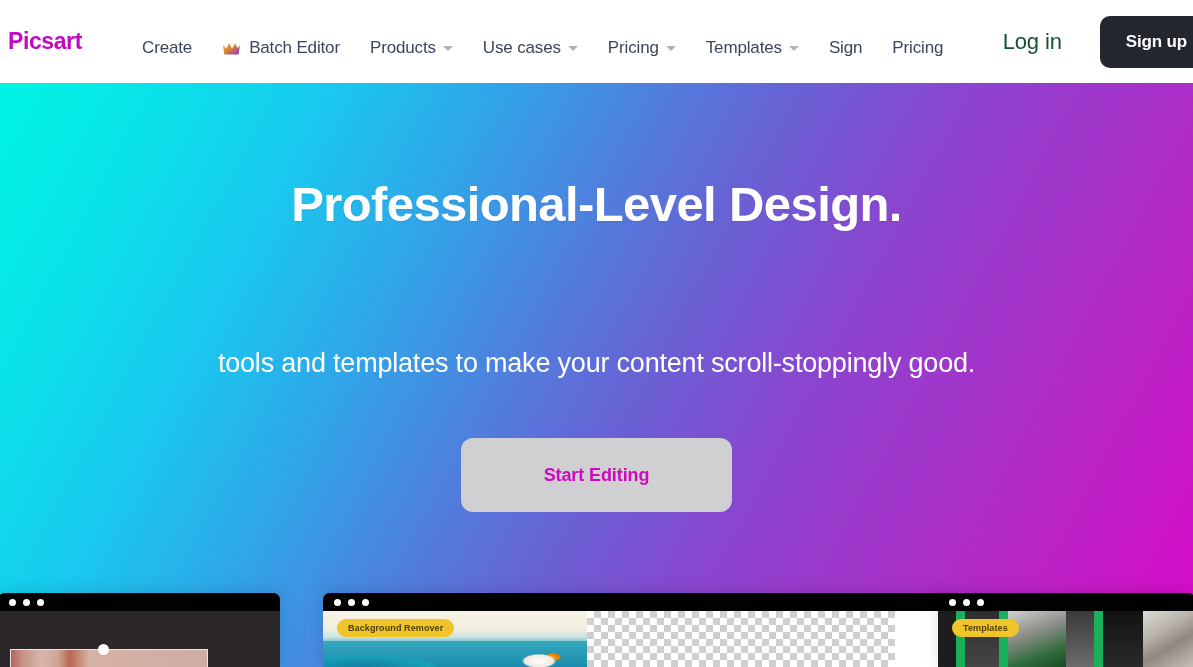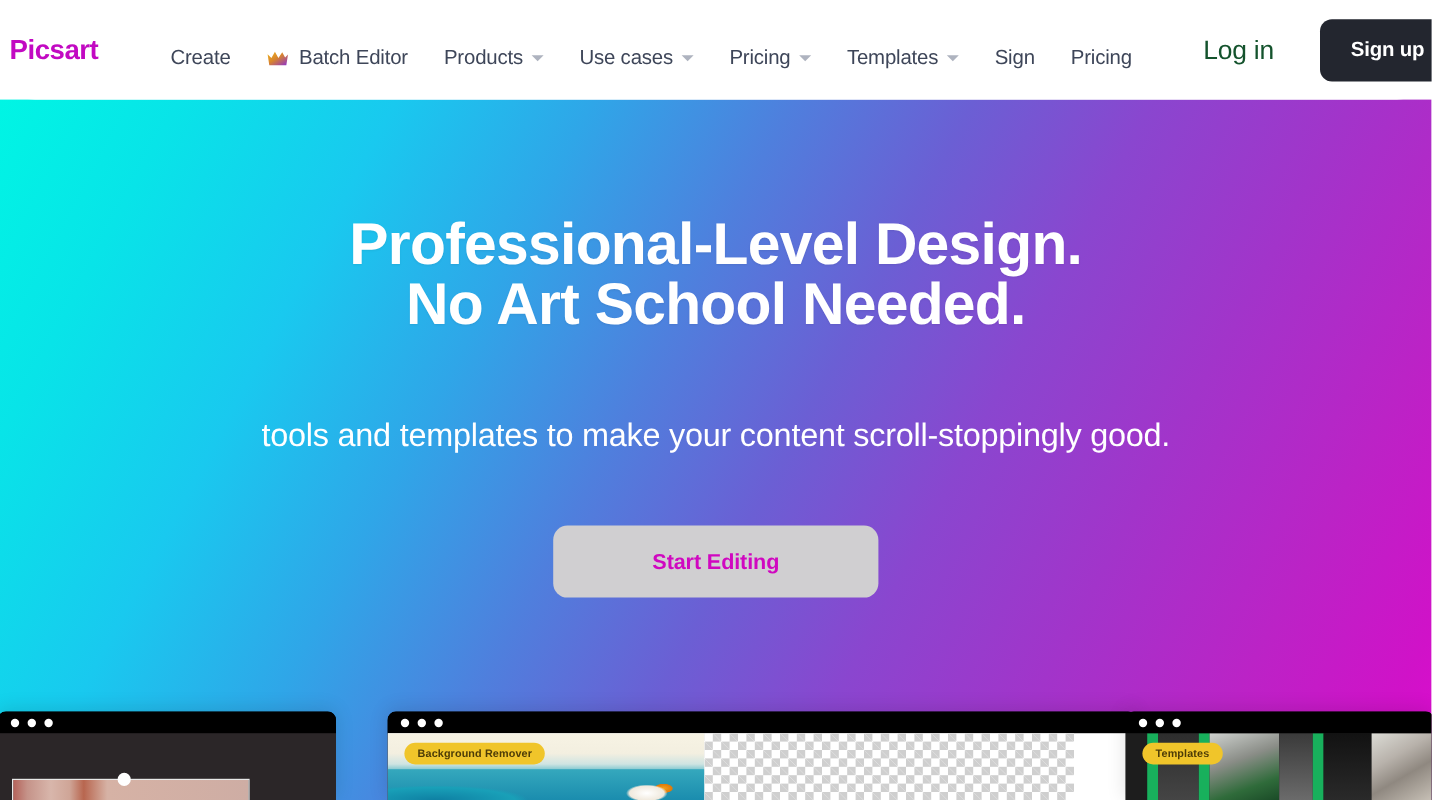--- a/index.html
+++ b/index.html
@@ -129,21 +129,21 @@
     font-weight:400;
     line-height:42px;
     letter-spacing:-0.2px;
   }
   .cta-wrap {
     position:absolute;
     top:355px; left:0; width:1193px;
     display:flex; justify-content:center;
   }
   .cta {
-    width:271px; height:60px;
+    width:271px; height:74px;
     background:#d0cfd1;
     border:none;
     border-radius:12px;
     color:#d008c0;
     font-size:18px;
     font-weight:700;
     letter-spacing:-0.1px;
     cursor:pointer;
     font-family:"Liberation Sans", sans-serif;
   }
@@ -330,21 +330,20 @@
       <div class="login">Log in</div>
       <button class="signup">Sign up</button>
     </div>
   </header>
 
   <section class="hero">
     <div class="hero-inner">
 
       <h1 class="hero-title">
         <span class="nowrap">Professional-Level Design.</span><br>
-        <span class="nowrap">No Art School Needed.</span>
       </h1>
 
       <p class="hero-sub">
         <br>
         <span class="nowrap">tools and templates to make your content scroll-stoppingly good.</span>
       </p>
 
       <div class="cta-wrap">
         <button class="cta">Start Editing</button>
       </div>

